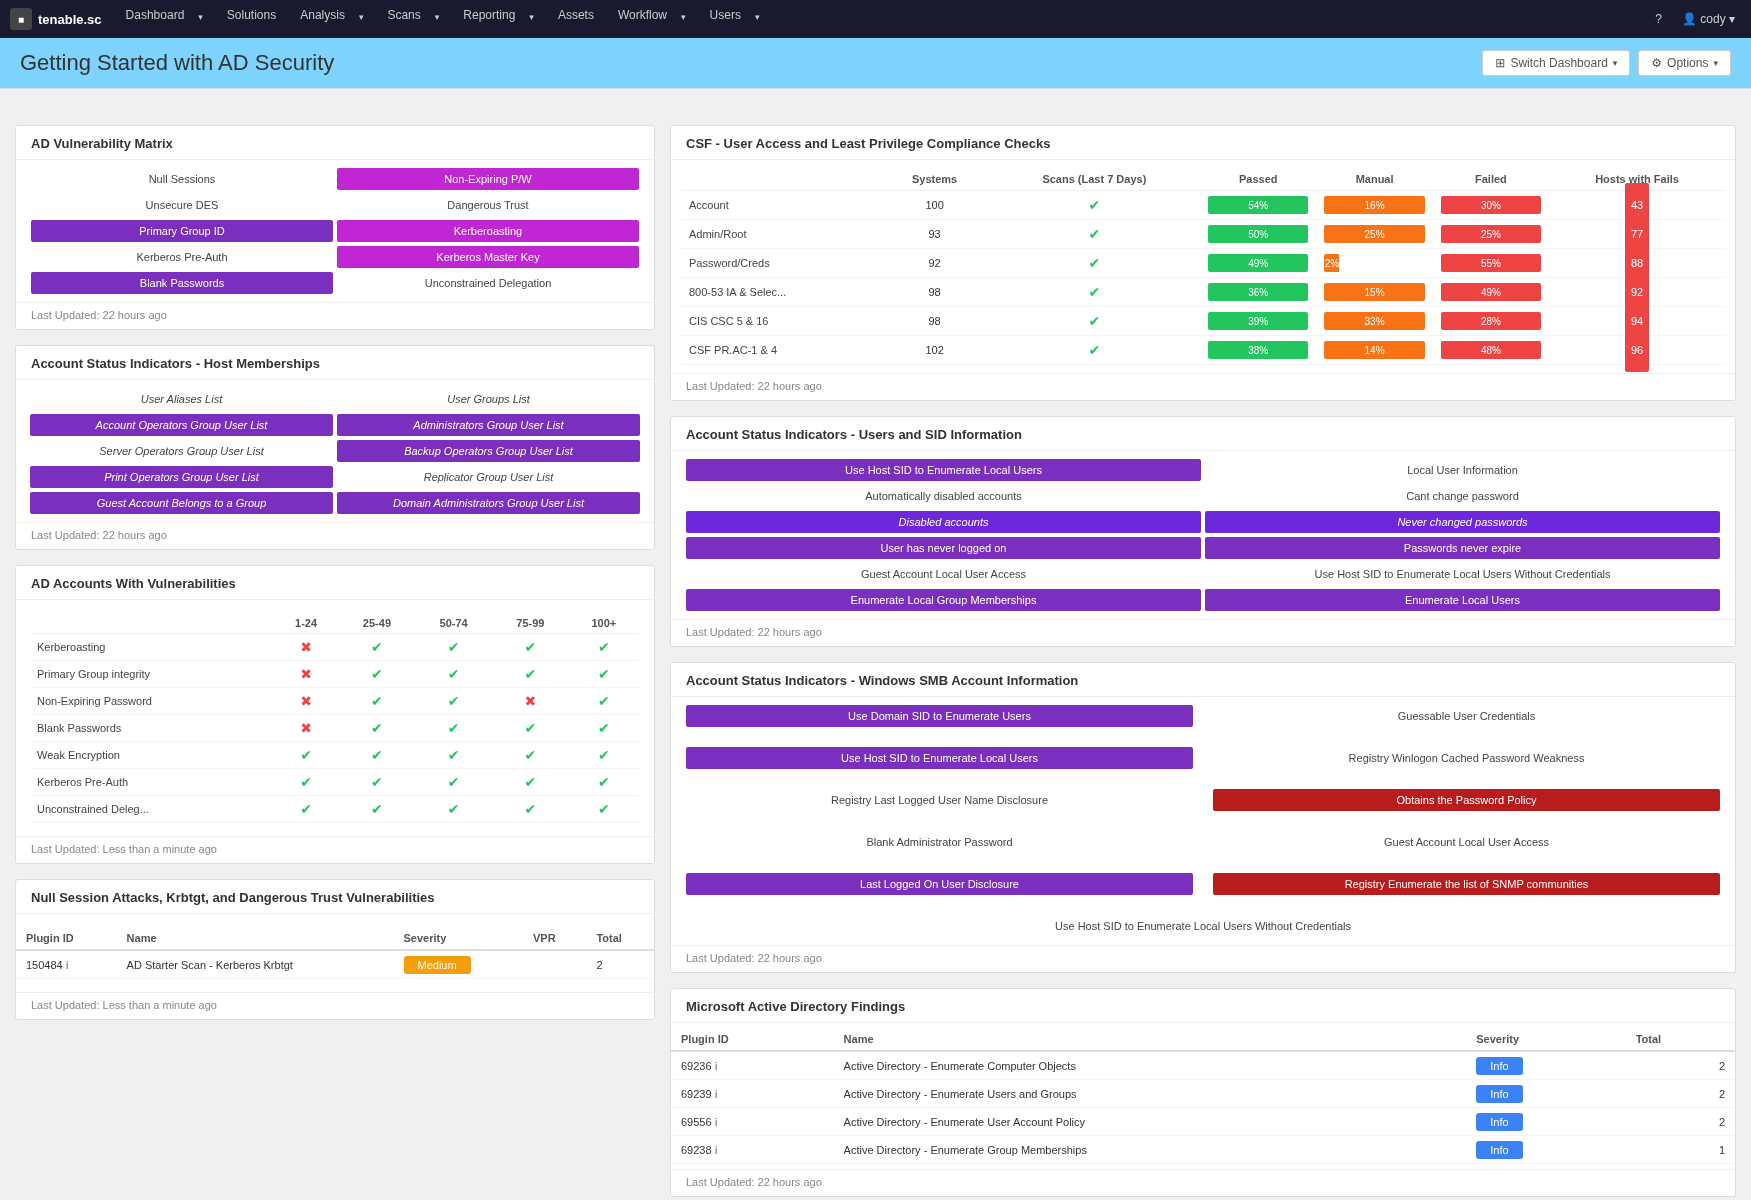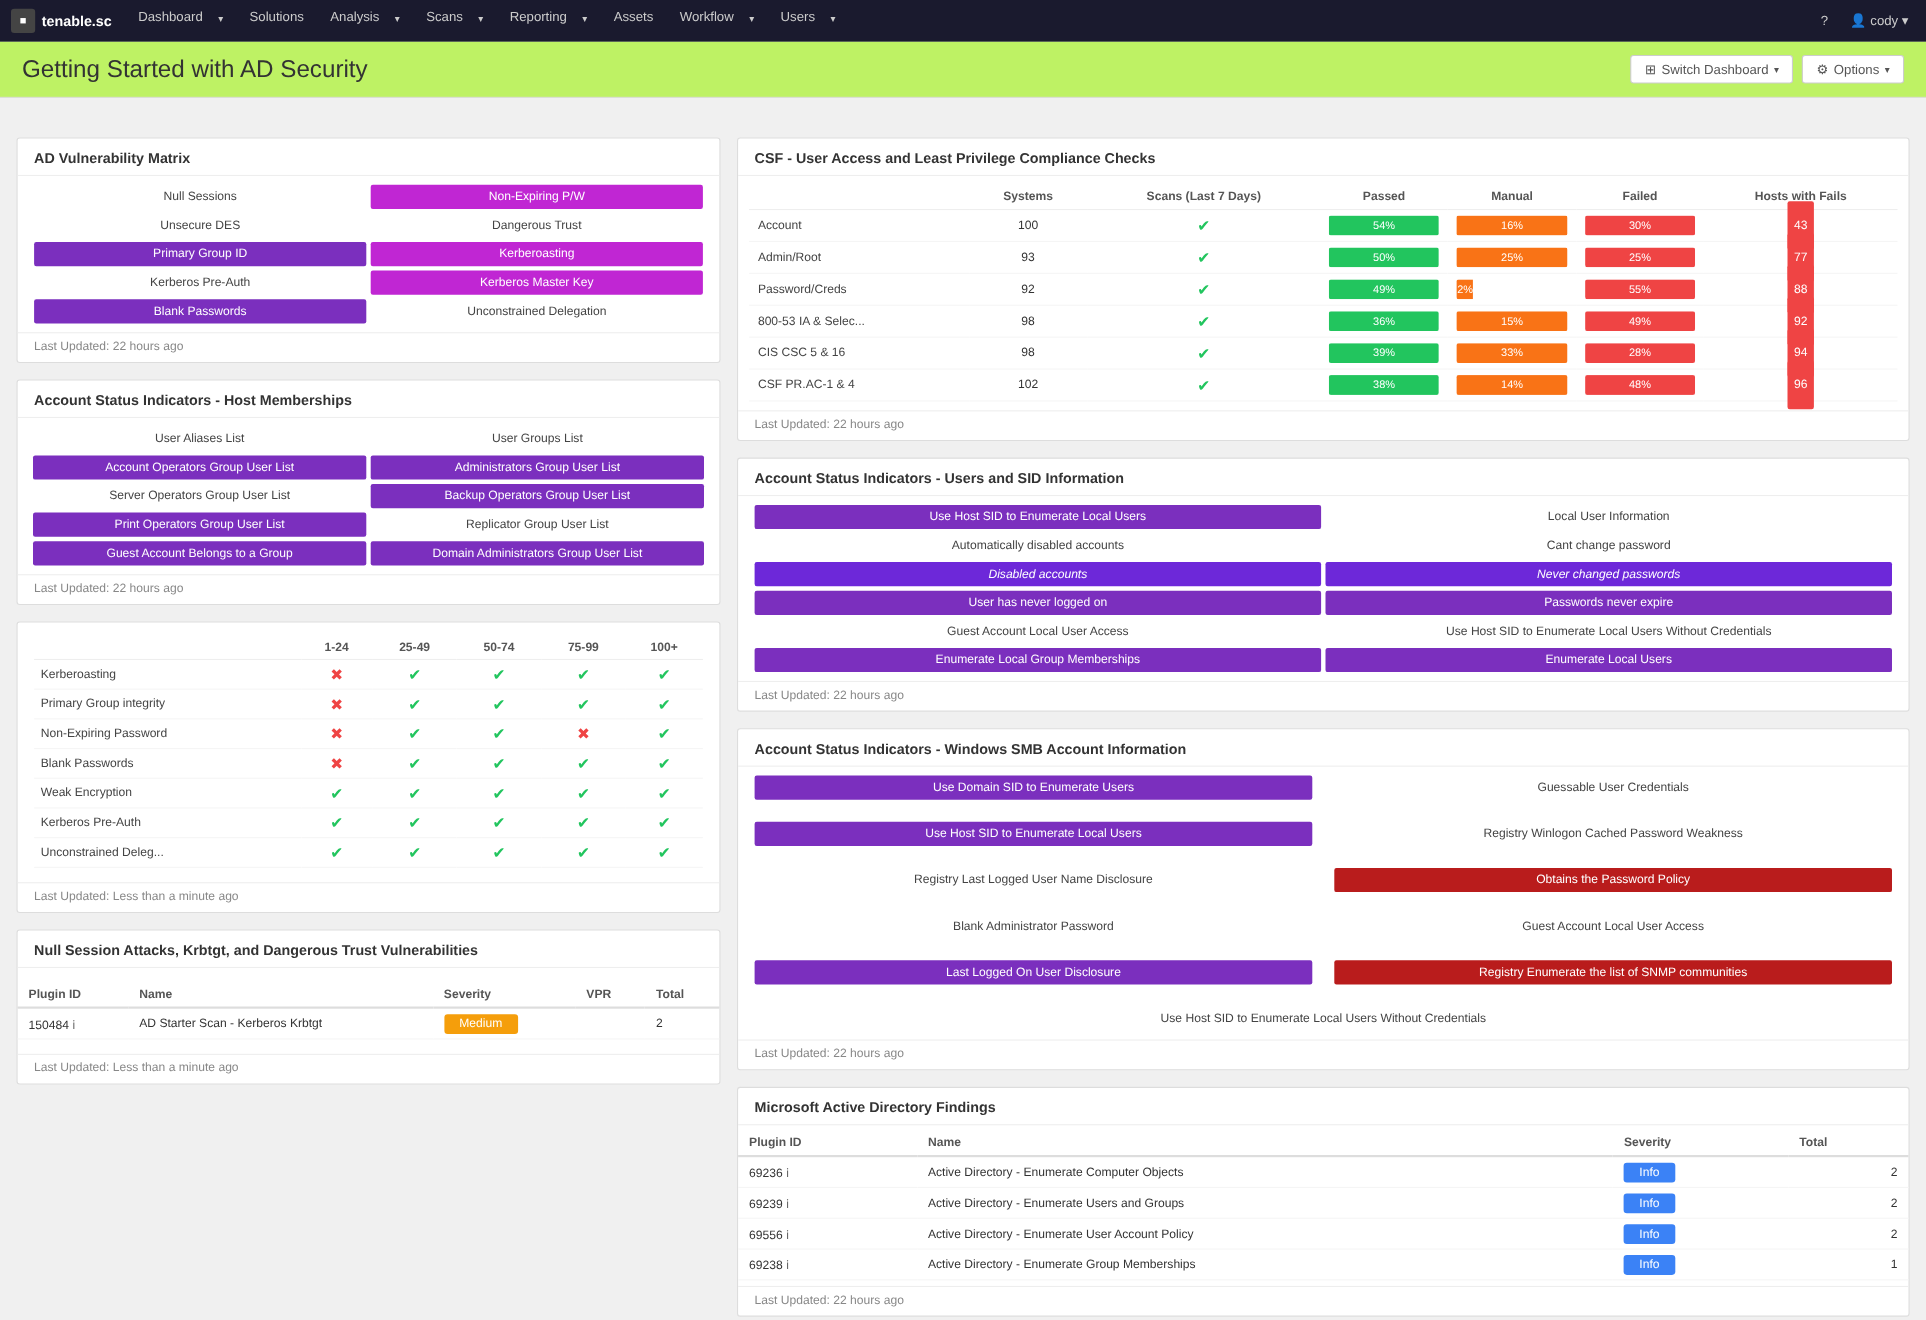--- a/index.html
+++ b/index.html
@@ -30,21 +30,21 @@
       color: #ccc; font-size: 12px; padding: 16px 10px; height: 38px;
       display: flex; align-items: flex-end; gap: 14px; cursor: pointer;
       white-space: nowrap;
     }
     .nav-spacer { flex: 1; }
     .nav-icons { display: flex; align-items: center; gap: 8px; color: #ccc; }
     .nav-icon-btn { cursor: pointer; padding: 2px 6px; border-radius: 3px; }
 
     
     .page-header {
-      background: #bef264;
+      background: #7dd3fc;
       padding: 12px 20px;
       display: flex; align-items: center; justify-content: space-between;
       border-bottom: 1px solid #ddd;
     }
     .page-title { font-size: 22px; font-weight: 300; color: #333; }
     .header-actions { display: flex; gap: 8px; }
     .btn-header {
       background: #fff; border: 1px solid #ccc; border-radius: 3px;
       padding: 5px 12px; font-size: 12px; cursor: pointer;
       display: flex; align-items: center; gap: 5px; color: #555;
@@ -85,21 +85,21 @@
       padding: 5px 8px; text-align: center;
       font-size: 11px; border-radius: 2px;
     }
     .vm-cell.plain { color: #444; }
     .vm-cell.purple { background: #7b2fbe; color: #fff; }
     .vm-cell.magenta { background: #c026d3; color: #fff; }
 
     
     .group-grid {
       display: grid; grid-template-columns: 1fr 1fr;
-      gap: 4px; padding: 8px 14px;
+      gap: 4px; padding: 8px 14px; font-style: italic;
     }
     .grp-cell {
       padding: 5px 8px; text-align: center;
       font-size: 11px; border-radius: 2px;
     }
     .grp-cell.plain { color: #444; }
     .grp-cell.purple { background: #7b2fbe; color: #fff; }
 
     
     .vuln-table { width: 100%; border-collapse: collapse; font-size: 11px; margin: 8px 15px; width: calc(100% - 30px); }
@@ -257,20 +257,21 @@
         <div class="grp-cell purple">Backup Operators Group User List</div>
         <div class="grp-cell purple">Print Operators Group User List</div>
         <div class="grp-cell plain">Replicator Group User List</div>
         <div class="grp-cell purple">Guest Account Belongs to a Group</div>
         <div class="grp-cell purple">Domain Administrators Group User List</div>
       </div>
       <div class="panel-footer">Last Updated: 22 hours ago</div>
     </div>
 
     <div class="panel">
+      <div class="panel-title">AD Accounts With Vulnerabilities</div>
       <div style="padding: 5px 0;">
         <table class="vuln-table">
           <thead>
             <tr>
               <th></th>
               <th>1-24</th>
               <th>25-49</th>
               <th>50-74</th>
               <th>75-99</th>
               <th>100+</th>

